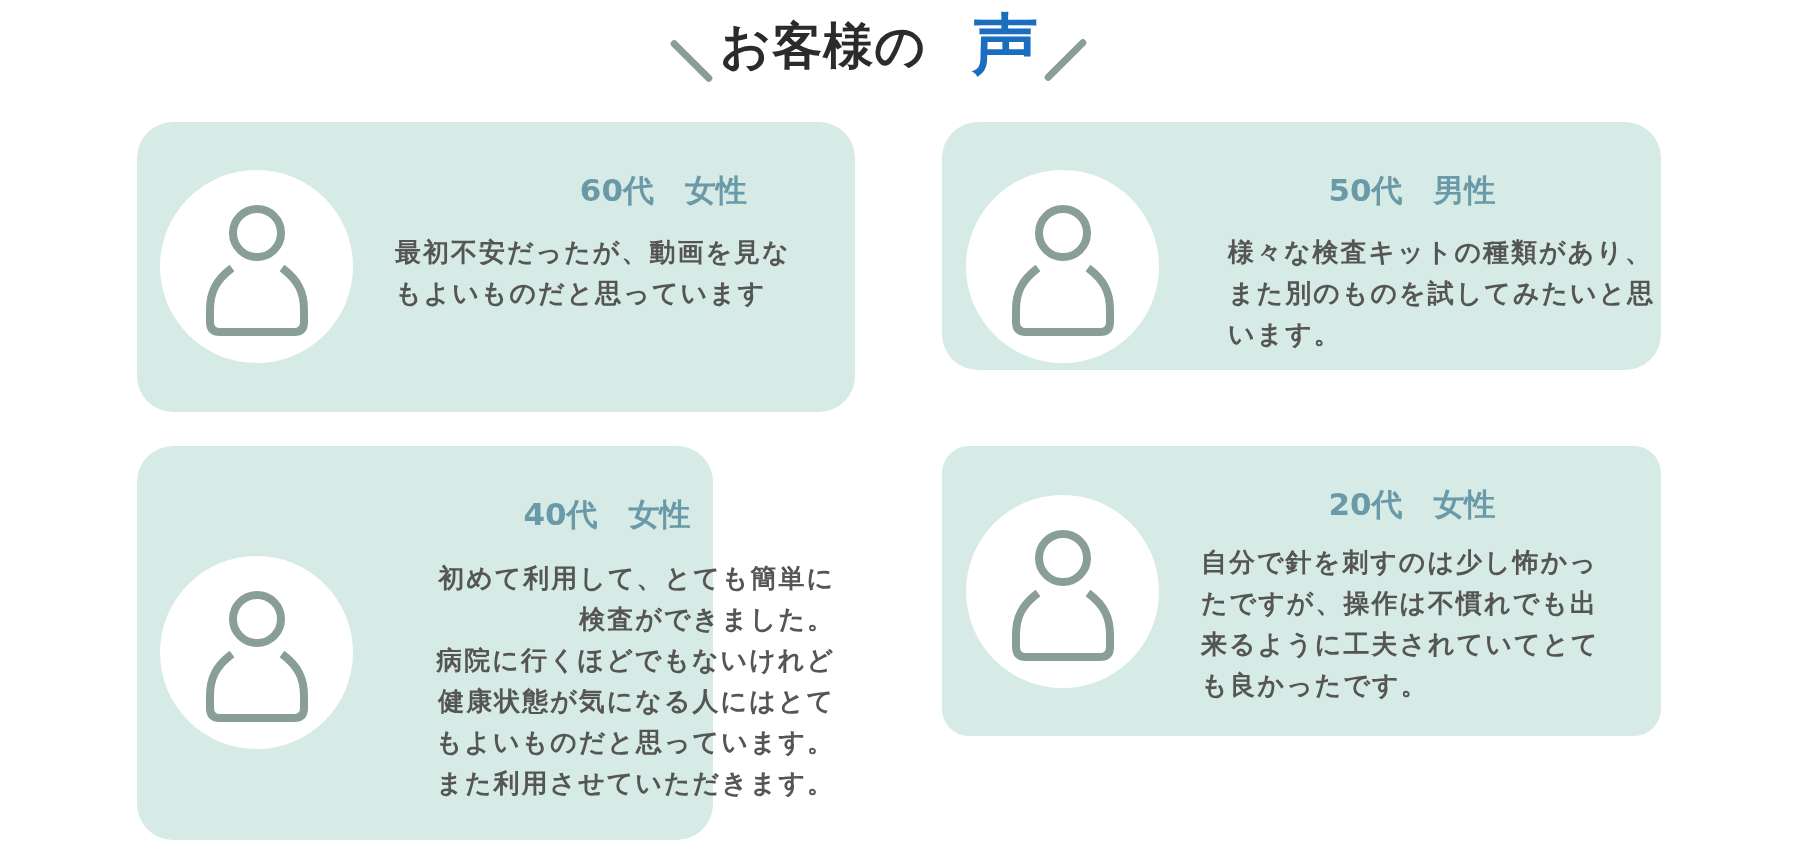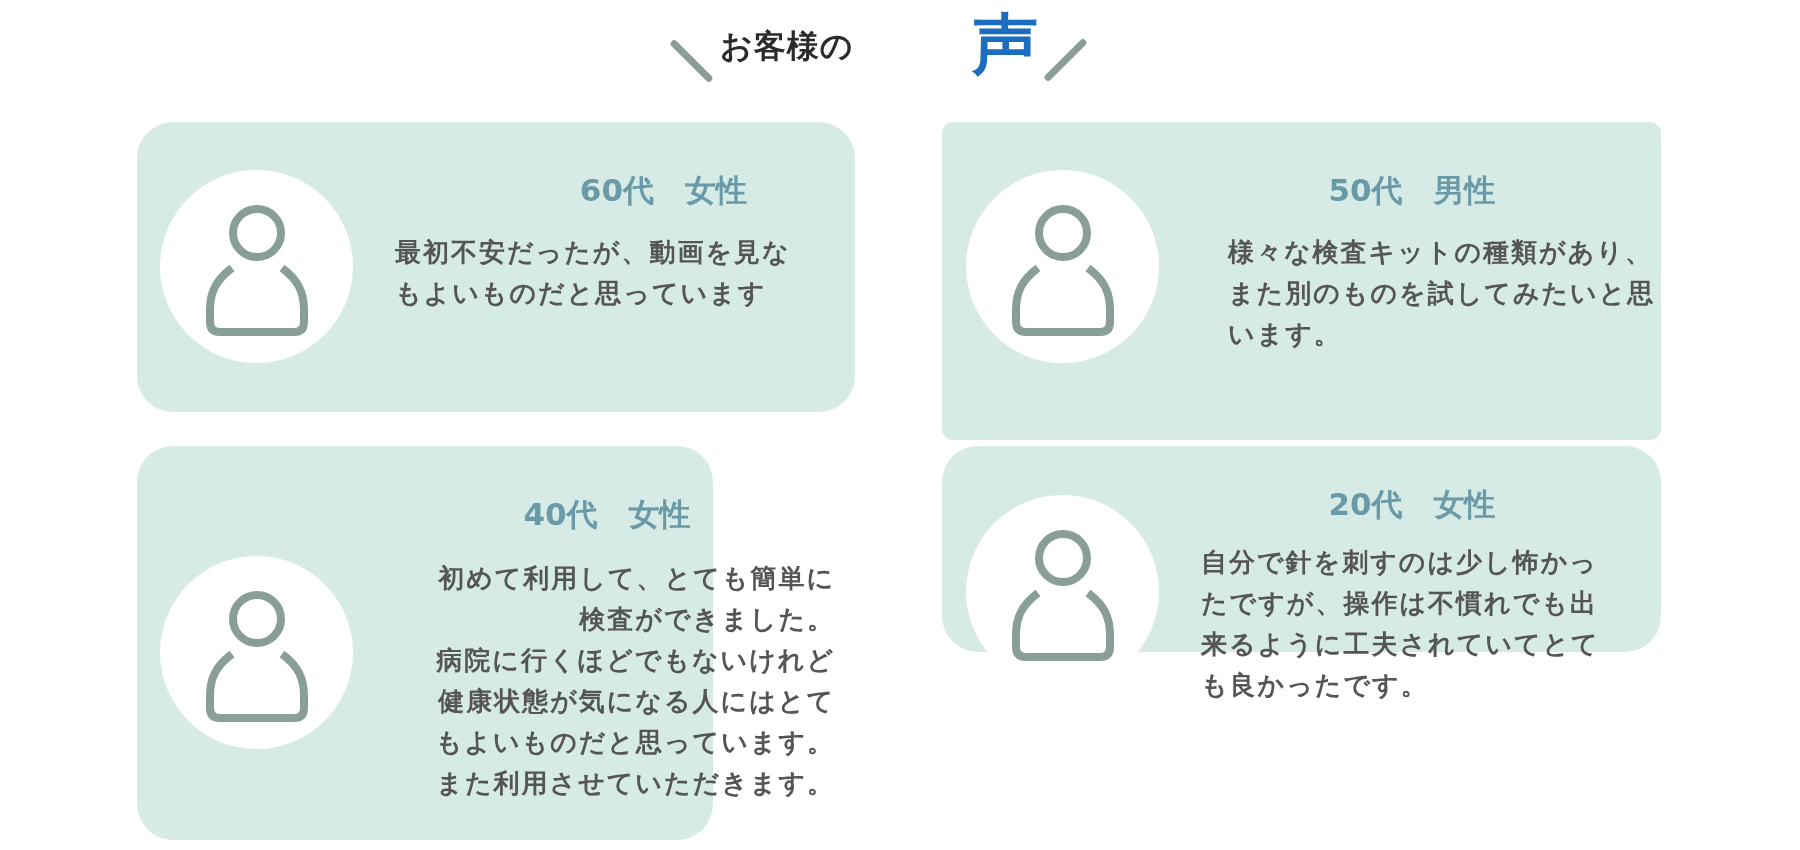--- a/index.html
+++ b/index.html
@@ -3,38 +3,38 @@
 <meta charset="utf-8">
 <style>
   html, body { margin: 0; padding: 0; background: #ffffff; }
   body { width: 1800px; height: 850px; position: relative; overflow: hidden;
          font-family: "DejaVu Sans", "Liberation Sans", sans-serif; }
 
   .title-wrap { position: absolute; left: 0; top: 0; width: 1800px; height: 100px; }
   .slash { position: absolute; width: 7px; height: 56px; background: #889e97; border-radius: 4px; }
   .slash.left { left: 688px; top: 33px; transform: rotate(-45deg); }
   .slash.right { left: 1062px; top: 32px; transform: rotate(45deg); }
-  .title-main { position: absolute; left: 720px; top: 14px; font-size: 32px; font-weight: bold;
+  .title-main { position: absolute; left: 720px; top: 14px; font-size: 50px; font-weight: bold;
                 color: #2b2b2b; letter-spacing: 1px; line-height: 64px; white-space: nowrap; }
   .title-accent { position: absolute; left: 972px; top: 5px; font-size: 66px; font-weight: bold;
                   color: #1a6dbf; line-height: 80px; }
 
   .card { position: absolute; background: #d6ebe5; border-radius: 36px; }
   .avatar { position: absolute; width: 193px; height: 193px; border-radius: 50%; background: #ffffff; }
   .avatar svg { position: absolute; left: 0; top: 0; width: 193px; height: 193px; }
 
   .card-heading { position: absolute; font-size: 31px; font-weight: bold; color: #6a9aa8;
                   white-space: pre; line-height: 40px; text-align: center; }
   .card-body { position: absolute; font-size: 26px; font-weight: bold; color: #555555;
                line-height: 41px; letter-spacing: 2px; white-space: pre-line; }
 
   #c1 { left: 137px; top: 122px; width: 718px; height: 290px; }
-  #c2 { left: 942px; top: 122px; width: 719px; height: 318px; border-radius: 11px; }
+  #c2 { left: 942px; top: 122px; width: 719px; height: 248px; }
   #c3 { left: 137px; top: 446px; width: 576px; height: 394px; }
-  #c4 { left: 942px; top: 446px; width: 719px; height: 206px; }
+  #c4 { left: 942px; top: 446px; width: 719px; height: 290px; border-radius: 27px; }
 </style>
 </head>
 <body>
 
 <div class="title-wrap">
   <div class="slash left"></div>
   <div class="title-main">お客様の</div>
   <div class="title-accent">声</div>
   <div class="slash right"></div>
 </div>

